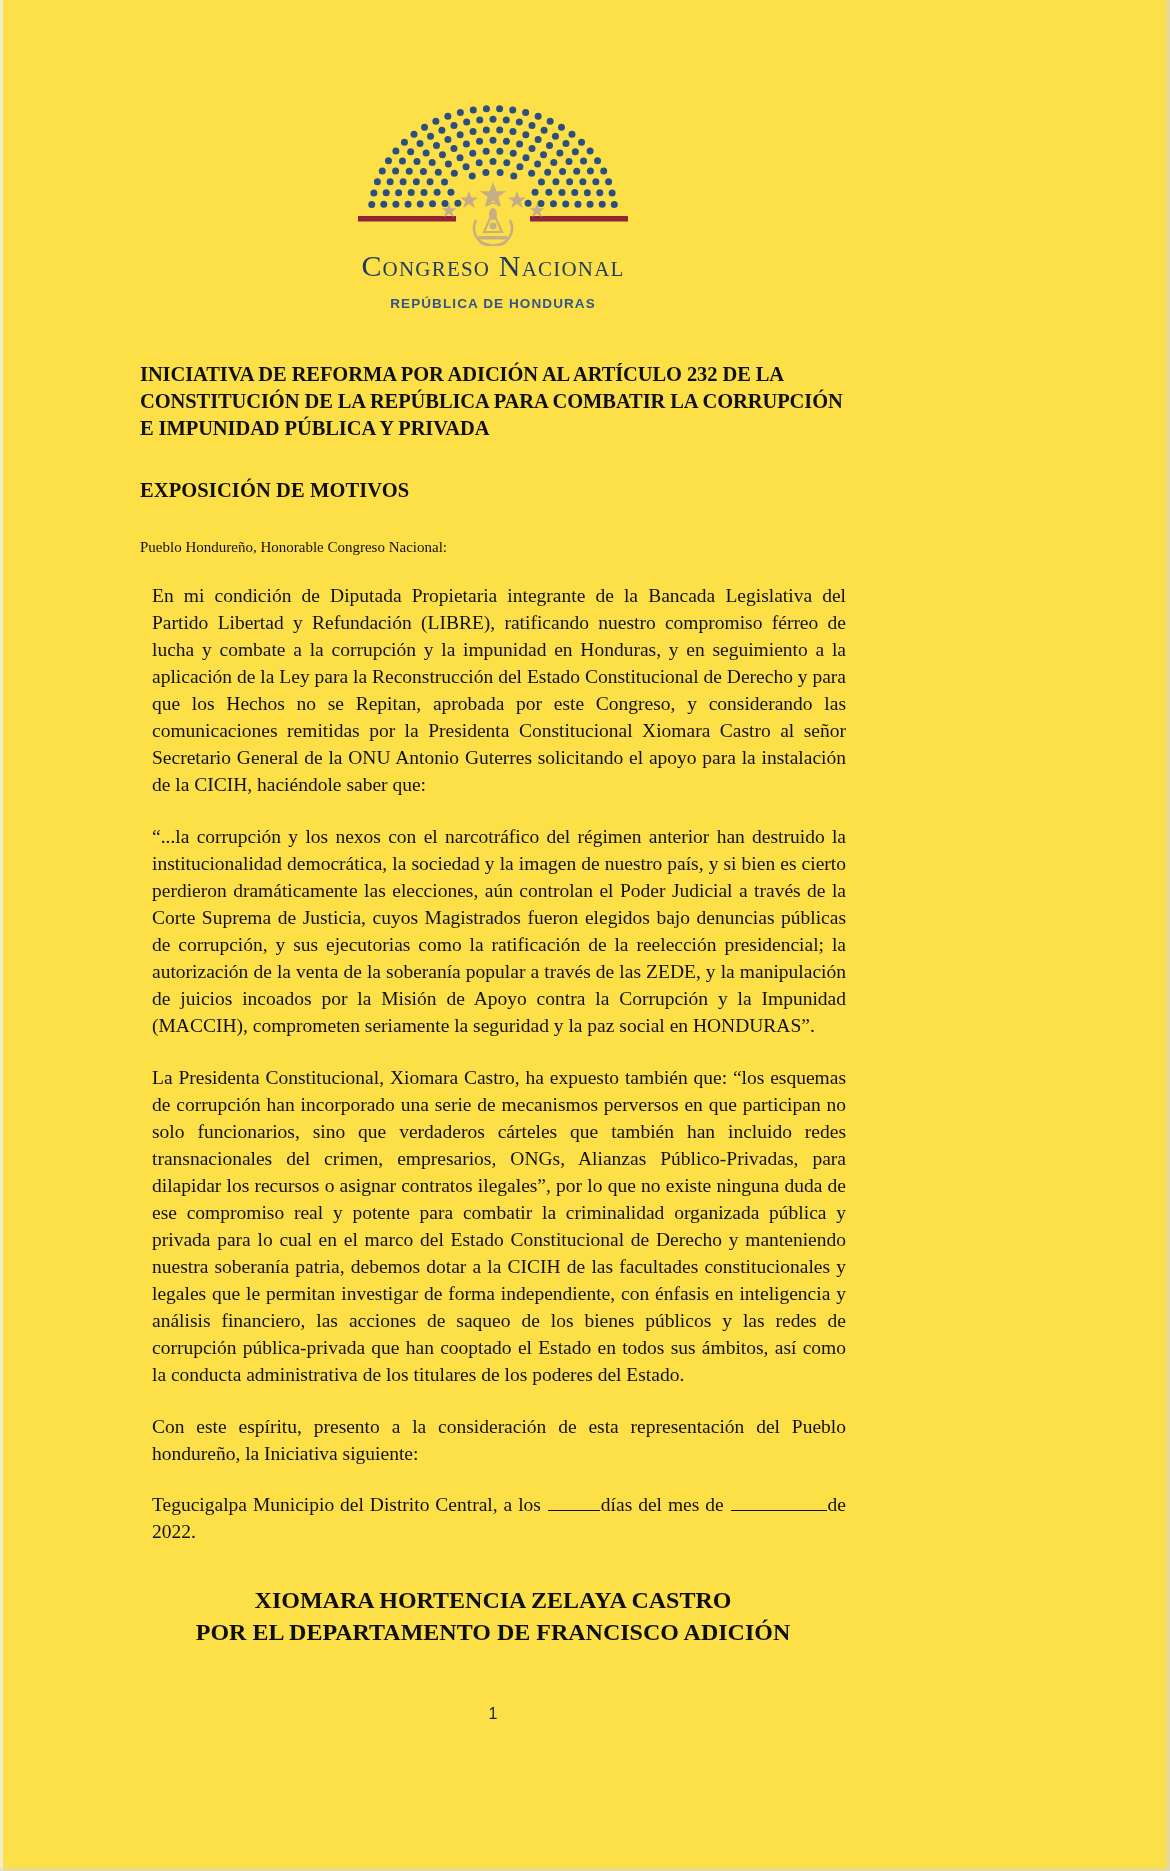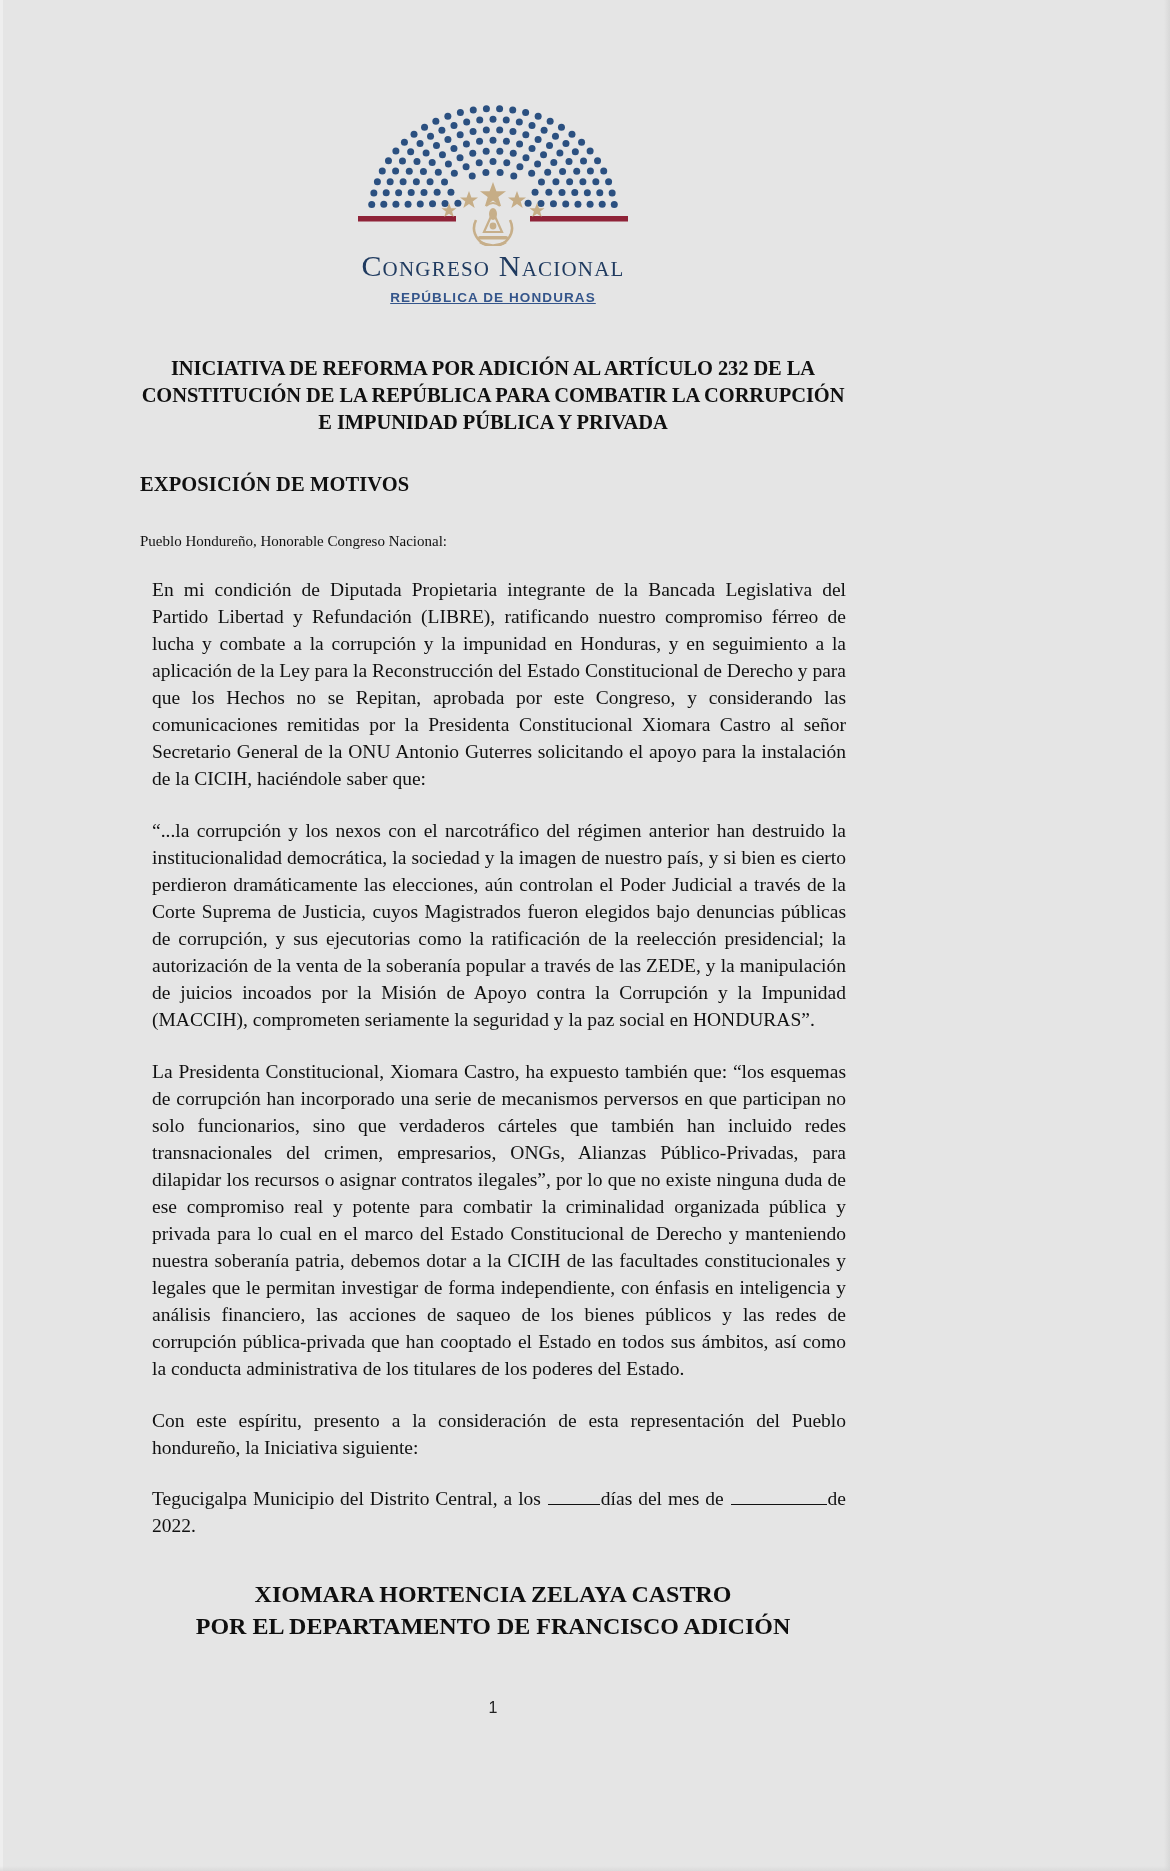--- a/index.html
+++ b/index.html
@@ -10,21 +10,21 @@
   }
   body {
     font-family: "Liberation Serif", "DejaVu Serif", serif;
     color: #111111;
   }
   .page {
     position: relative;
     width: 1170px;
     height: 1871px;
     margin: 0 auto;
-    background: #e5e5e5;
+    background: #fde047;
     box-sizing: border-box;
     overflow: hidden;
   }
   
   .scan-edge-right {
     position: absolute;
     top: 0; right: 0;
     width: 6px; height: 100%;
     background: linear-gradient(to right, rgba(230,230,230,0), rgba(212,212,212,0.75));
   }
@@ -66,34 +66,32 @@
     margin-top: 4px;
     font-family: "Liberation Serif", "DejaVu Serif", serif;
     font-size: 30px;
     letter-spacing: 1.2px;
     color: #1f3a5f;
     line-height: 1.05;
     font-variant: small-caps;
     white-space: nowrap;
   }
   .logo-subtitle {
-    margin-top: 8px;
+    margin-top: 14px;
     font-family: "Liberation Sans", "DejaVu Sans", sans-serif;
     font-size: 13.5px;
     font-weight: 700;
     letter-spacing: 1.1px;
     color: #34558b;
     white-space: nowrap;
-    text-decoration: underline;
   }
 
   
   .doc-title {
     margin: 50px 0 0 0;
-    text-align: center;
     font-weight: bold;
     font-size: 20.5px;
     line-height: 1.32;
     letter-spacing: -0.1px;
     color: #101010;
   }
   .section-heading {
     margin: 37px 0 0 0;
     font-weight: bold;
     font-size: 20.5px;

